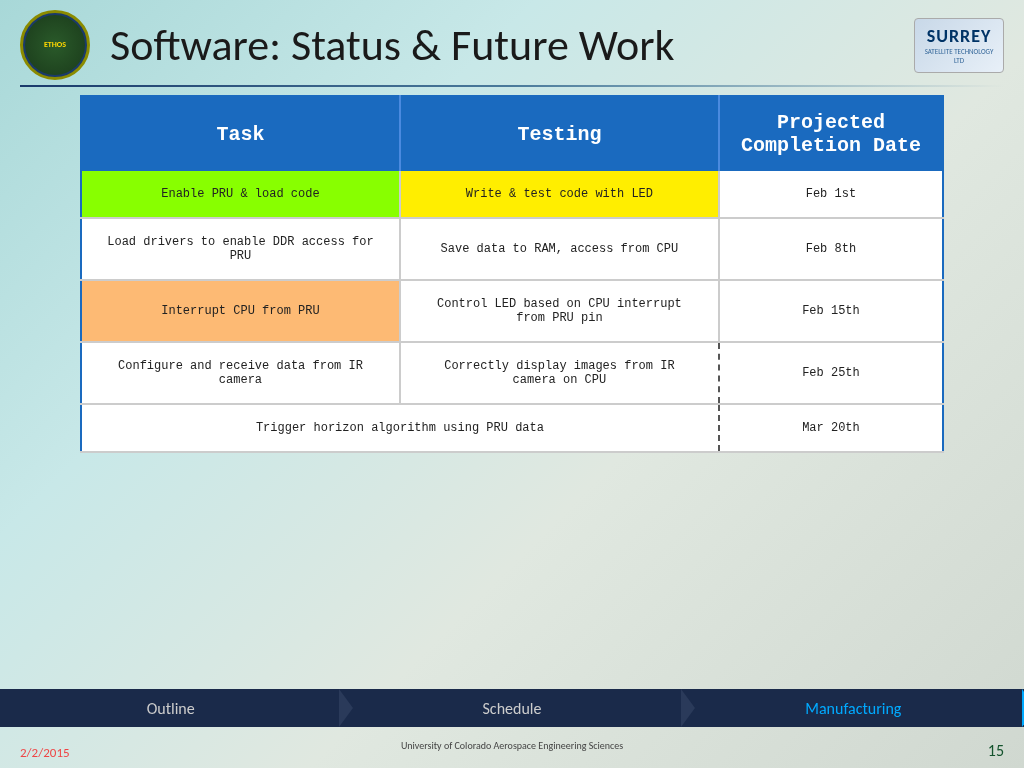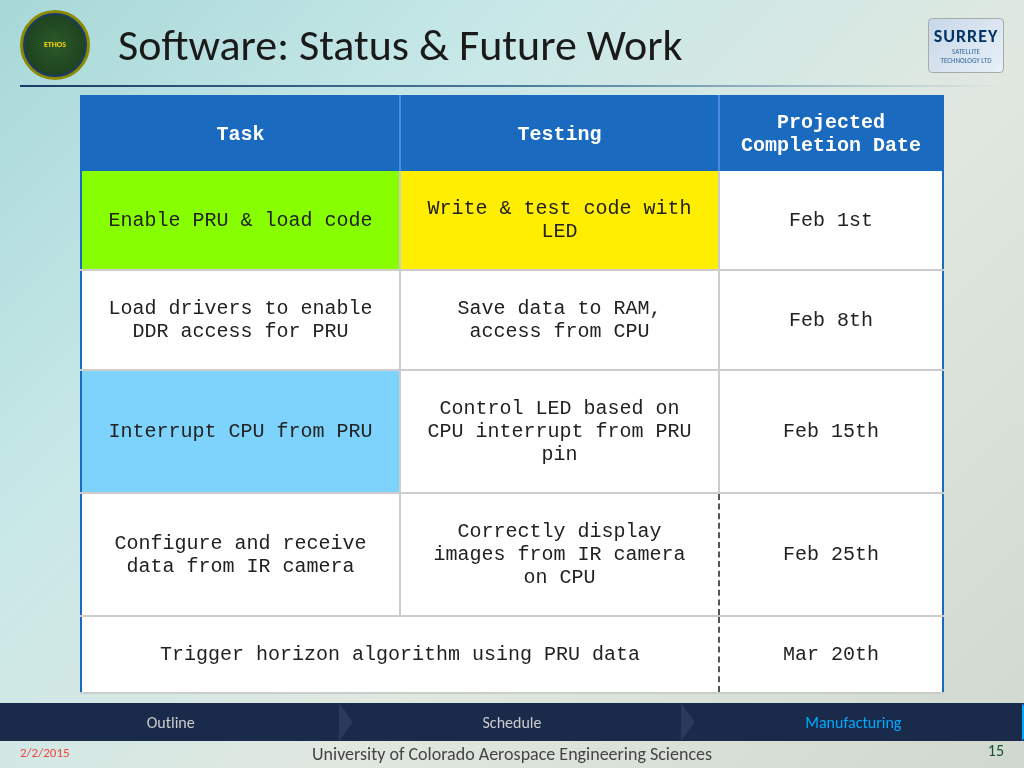--- a/index.html
+++ b/index.html
@@ -50,32 +50,32 @@
       font-size: 8px;
       font-weight: bold;
       text-align: center;
       line-height: 1.2;
     }
 
     .page-title {
       font-size: 44px;
       font-weight: 300;
       color: #1a1a1a;
-      margin-left: 28px;
+      margin-left: 20px;
       flex: 1;
     }
 
     .title-underline {
       height: 2px;
       background: linear-gradient(to right, #1a3a6b, #4a7a9b, transparent);
       margin: 0 20px 8px 20px;
     }
 
     .surrey-logo {
-      width: 76px;
+      width: 90px;
       height: 55px;
       background: linear-gradient(135deg, #c8d8e8, #e8f0f8);
       border: 1px solid #aaa;
       border-radius: 4px;
       display: flex;
       flex-direction: column;
       align-items: center;
       justify-content: center;
       padding: 4px;
     }
@@ -122,46 +122,46 @@
 
     .status-table thead th:last-child {
       border-right: none;
     }
 
     .status-table tbody tr {
       border-bottom: 2px solid #ccc;
     }
 
     .status-table tbody td {
-      padding: 26px 20px;
+      padding: 16px 20px;
       text-align: center;
-      font-size: 20px;
+      font-size: 12px;
       color: #222;
       border-right: 2px solid #ccc;
       vertical-align: middle;
     }
 
     .status-table tbody td:last-child {
       border-right: none;
     }
 
     
     .row-green-task { background: #88ff00; color: #222; }
     .row-yellow { background: #ffee00; color: #222; }
     .row-white { background: #ffffff; }
-    .row-green-task2 { background: #7dd3fc; color: #222; }
+    .row-green-task2 { background: #fdba74; color: #222; }
 
     
     .dashed-top-left { border-top: 2px dashed #555 !important; }
     .dashed-left { border-left: 2px dashed #555 !important; }
 
     
     .nav-bar {
       position: absolute;
-      bottom: 27px;
+      bottom: 41px;
       left: 0;
       right: 0;
       display: flex;
       align-items: stretch;
       height: 38px;
       background: #1a2a4a;
       padding: 0;
     }
 
     .nav-item {
@@ -200,24 +200,24 @@
     .footer-text {
       position: absolute;
       bottom: 8px;
       left: 20px;
       font-size: 13px;
       color: #ef4444;
     }
 
     .footer-center {
       position: absolute;
-      bottom: 3px;
+      bottom: 16px;
       left: 50%;
       transform: translateX(-50%);
-      font-size: 18px;
+      font-size: 10px;
       color: #444;
     }
 
     .footer-right {
       position: absolute;
       bottom: 8px;
       right: 20px;
       font-size: 16px;
       color: #14532d;
     }

